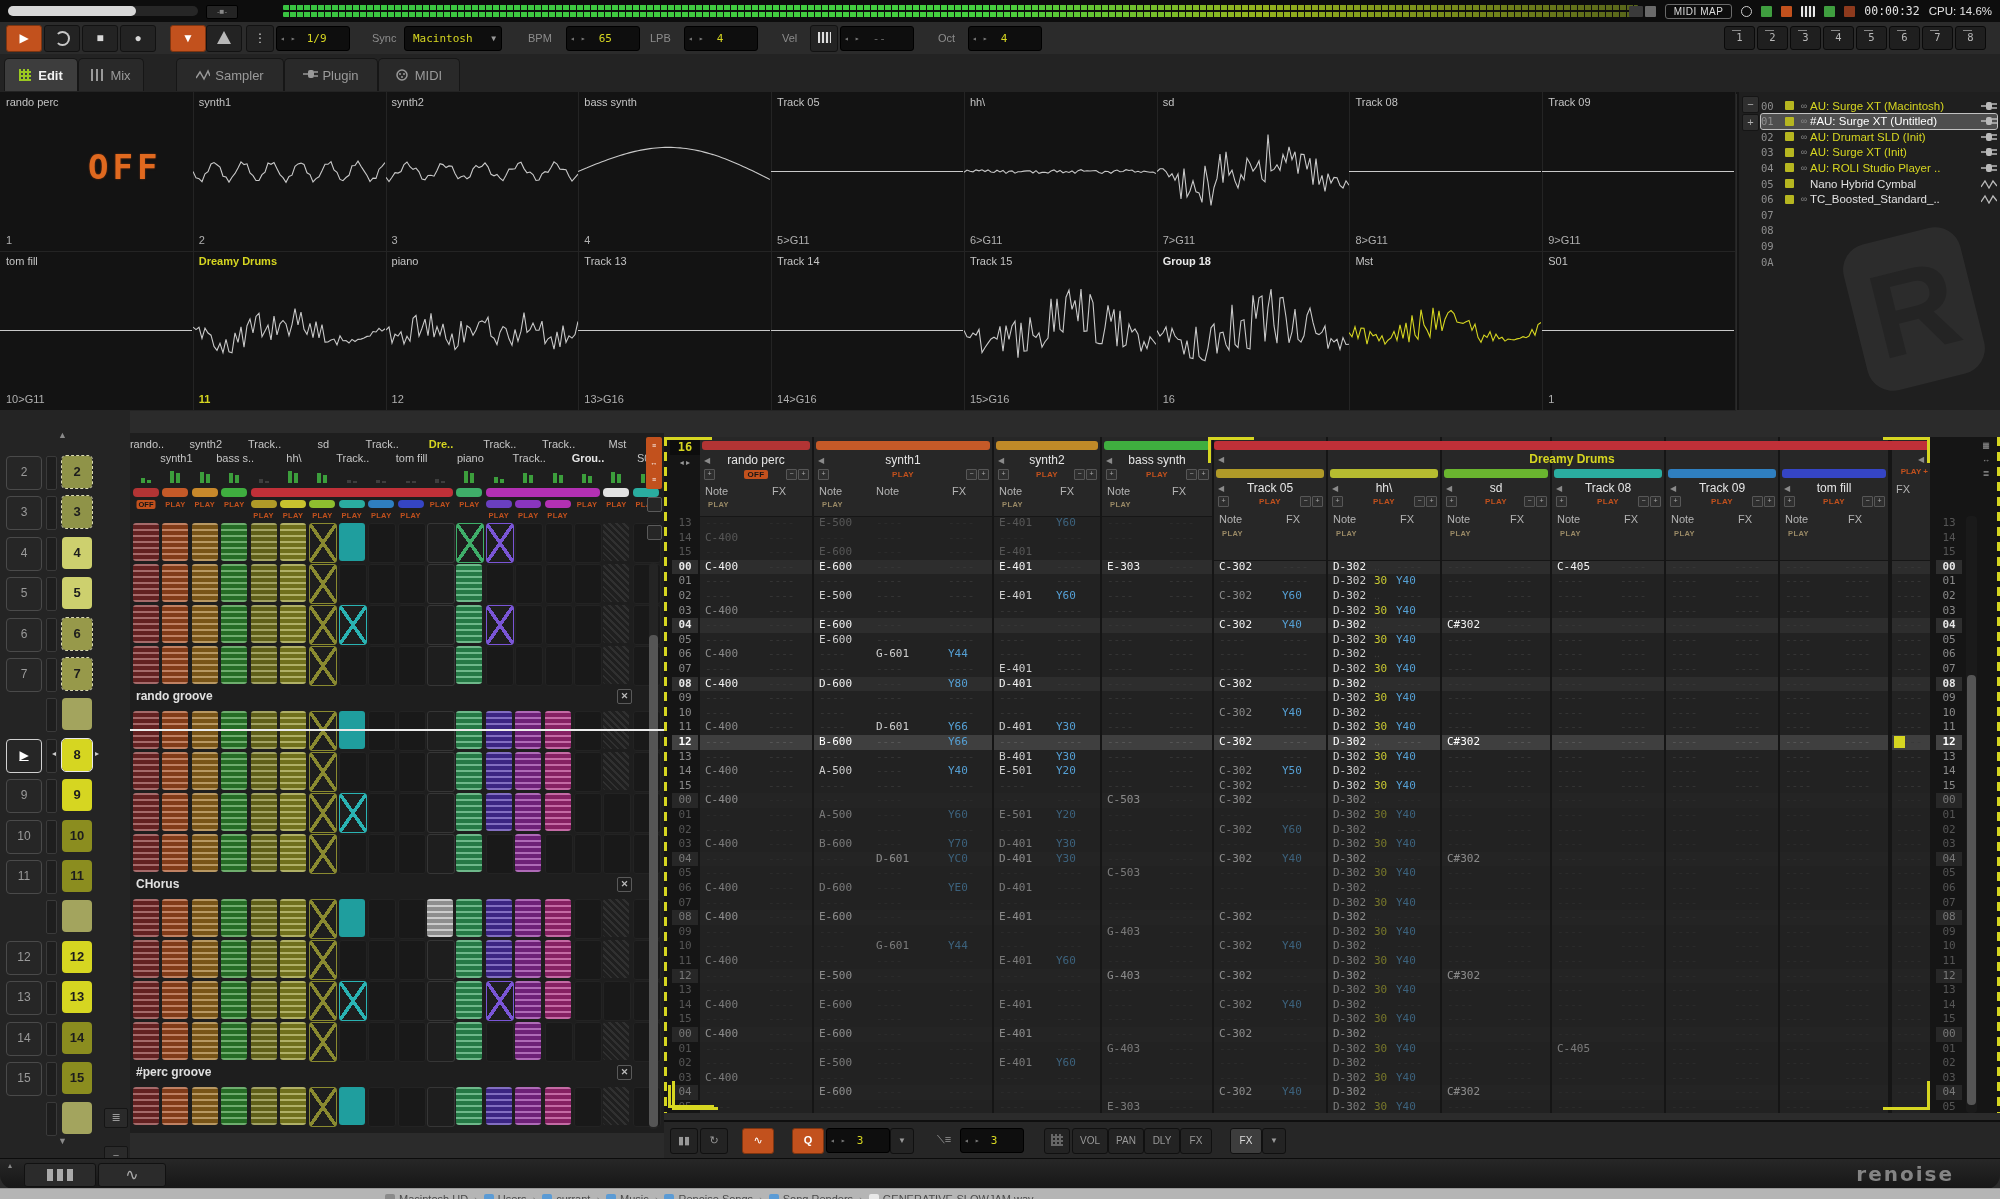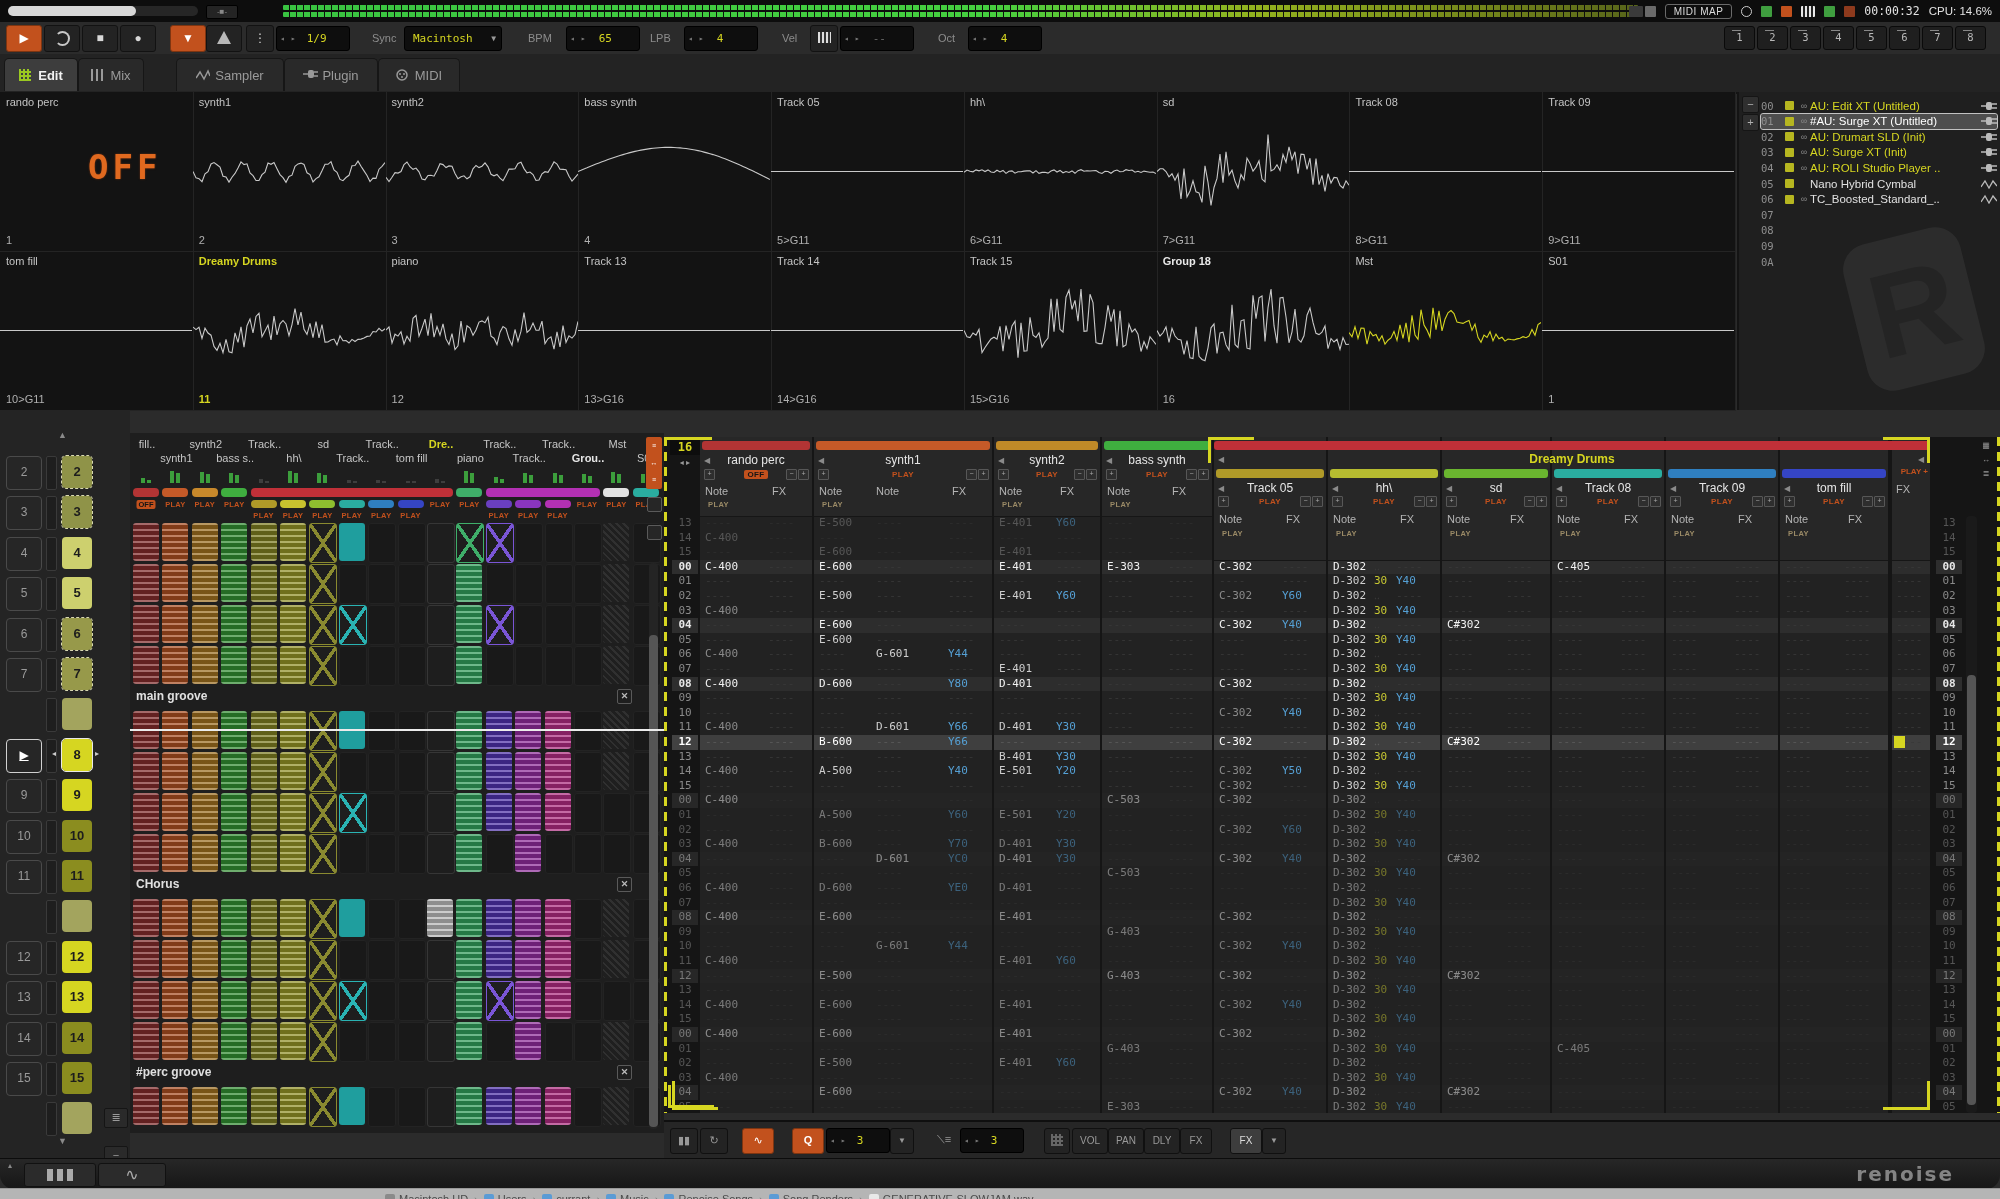--- a/index.html
+++ b/index.html
@@ -396,21 +396,21 @@
 
   <div id="instpanel" class="abs">
     <div class="pmbtn" style="top:4px">−</div>
     <div class="pmbtn" style="top:22px">+</div>
     <div id="rmark">R</div>
     <div id="instlist">
         <div class="inst-row" style="top: 6px;">
           <div class="inst-idx">00</div>
           <div class="inst-sw"></div>
           <div style="width: 12px; color: rgb(138, 138, 138); font-size: 9px; text-align: center;">∞</div>
-          <div class="inst-name" style="color: rgb(214, 214, 33);">AU: Edit XT (Untitled)</div>
+          <div class="inst-name" style="color: rgb(214, 214, 33);">AU: Surge XT (Macintosh)</div>
           <span>
             <svg width="16" height="10">
               <path d="M0 5h5" stroke="#bbb" stroke-width="1.5"></path>
               <rect x="5" y="1" width="6" height="8" rx="2" fill="#bbb"></rect>
               <path d="M11 3h5M11 7h5" stroke="#bbb" stroke-width="1.5"></path>
             </svg>
           </span>
         </div>
         <div class="inst-row inst-sel" style="top: 21.6px;">
           <div class="inst-idx">01</div>
@@ -554,21 +554,21 @@
       <div class="seqslot" style="top: 692.4px;"></div>
       <div class="seqcol" style="top: 692.4px; background: rgb(163, 164, 94);"></div>
       <div class="sideic" style="top: 698px;">≣</div>
       <div class="sideic" style="top: 736px;">−</div>
       <div class="sideic" style="top: 758px;">+</div>
       <div class="sideic" style="top: 786px;">⧉</div>
       <div style="position: absolute; left: 58px; color: rgb(138, 138, 138); font-size: 9px; top: 726px;">▼</div>
     </div>
 
   <div id="matrix" class="abs">
-      <div class="mname" style="left: 17px; top: 5px;">fill..</div>
+      <div class="mname" style="left: 17px; top: 5px;">rando..</div>
       <div class="mname" style="left: 75.8px; top: 5px;">synth2</div>
       <div class="mname" style="left: 134.6px; top: 5px;">Track..</div>
       <div class="mname" style="left: 193.4px; top: 5px;">sd</div>
       <div class="mname" style="left: 252.2px; top: 5px;">Track..</div>
       <div class="mname" style="left: 311px; top: 5px; color: rgb(214, 214, 33); font-weight: bold;">Dre..</div>
       <div class="mname" style="left: 369.8px; top: 5px;">Track..</div>
       <div class="mname" style="left: 428.6px; top: 5px;">Track..</div>
       <div class="mname" style="left: 487.4px; top: 5px;">Mst</div>
       <div class="mname" style="left: 46.4px; top: 19px;">synth1</div>
       <div class="mname" style="left: 105.2px; top: 19px;">bass s..</div>
@@ -717,21 +717,21 @@
       <div class="mc emp" style="left: 267.6px; top: 213px;"></div>
       <div class="mc outl" style="left: 297px; top: 213px;"></div>
       <div class="mc st" style="left: 326.4px; top: 213px; background-color: rgb(47, 154, 88);"></div>
       <div class="mc emp" style="left: 355.8px; top: 213px;"></div>
       <div class="mc emp" style="left: 385.2px; top: 213px;"></div>
       <div class="mc emp" style="left: 414.6px; top: 213px;"></div>
       <div class="mc emp" style="left: 444px; top: 213px;"></div>
       <div class="mc ht" style="left: 473.4px; top: 213px;"></div>
       <div class="mc emp" style="left: 502.8px; top: 213px;"></div>
       <div class="msec" style="top: 254px;">
-        <div style="position: absolute; left: 6px; top: 2px;">main groove</div>
+        <div style="position: absolute; left: 6px; top: 2px;">rando groove</div>
         <div class="mx-close">✕</div>
       </div>
       <div class="mc st" style="left: 3px; top: 278px; background-color: rgb(126, 42, 42);"></div>
       <div class="mc st" style="left: 32.4px; top: 278px; background-color: rgb(165, 75, 31);"></div>
       <div class="mc st" style="left: 61.8px; top: 278px; background-color: rgb(154, 108, 30);"></div>
       <div class="mc st" style="left: 91.2px; top: 278px; background-color: rgb(47, 138, 47);"></div>
       <div class="mc st" style="left: 120.6px; top: 278px; background-color: rgb(122, 122, 32);"></div>
       <div class="mc st" style="left: 150px; top: 278px; background-color: rgb(142, 142, 36);"></div>
       <div class="mc xx" style="left: 179.4px; top: 278px; --c: #8a8a30;"></div>
       <div class="mc" style="left: 208.8px; top: 278px; background-color: rgb(31, 158, 158);"></div>

